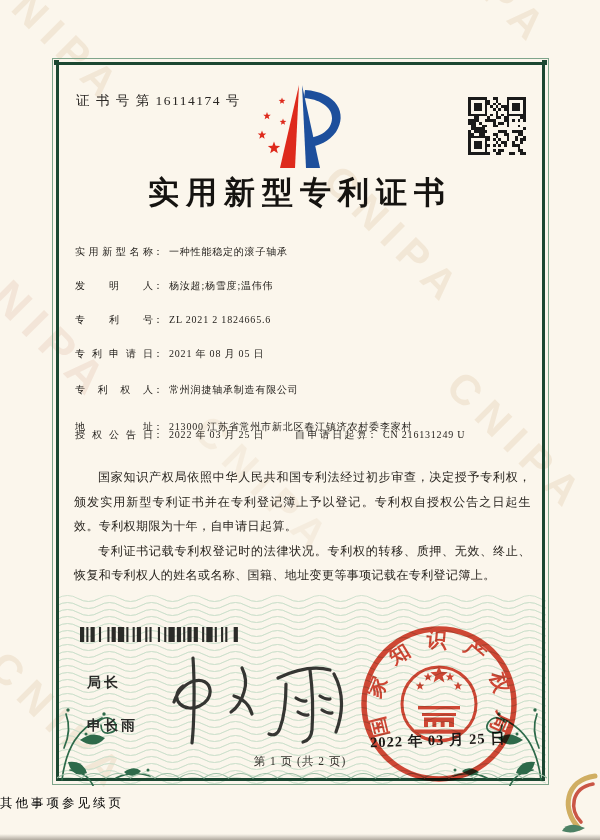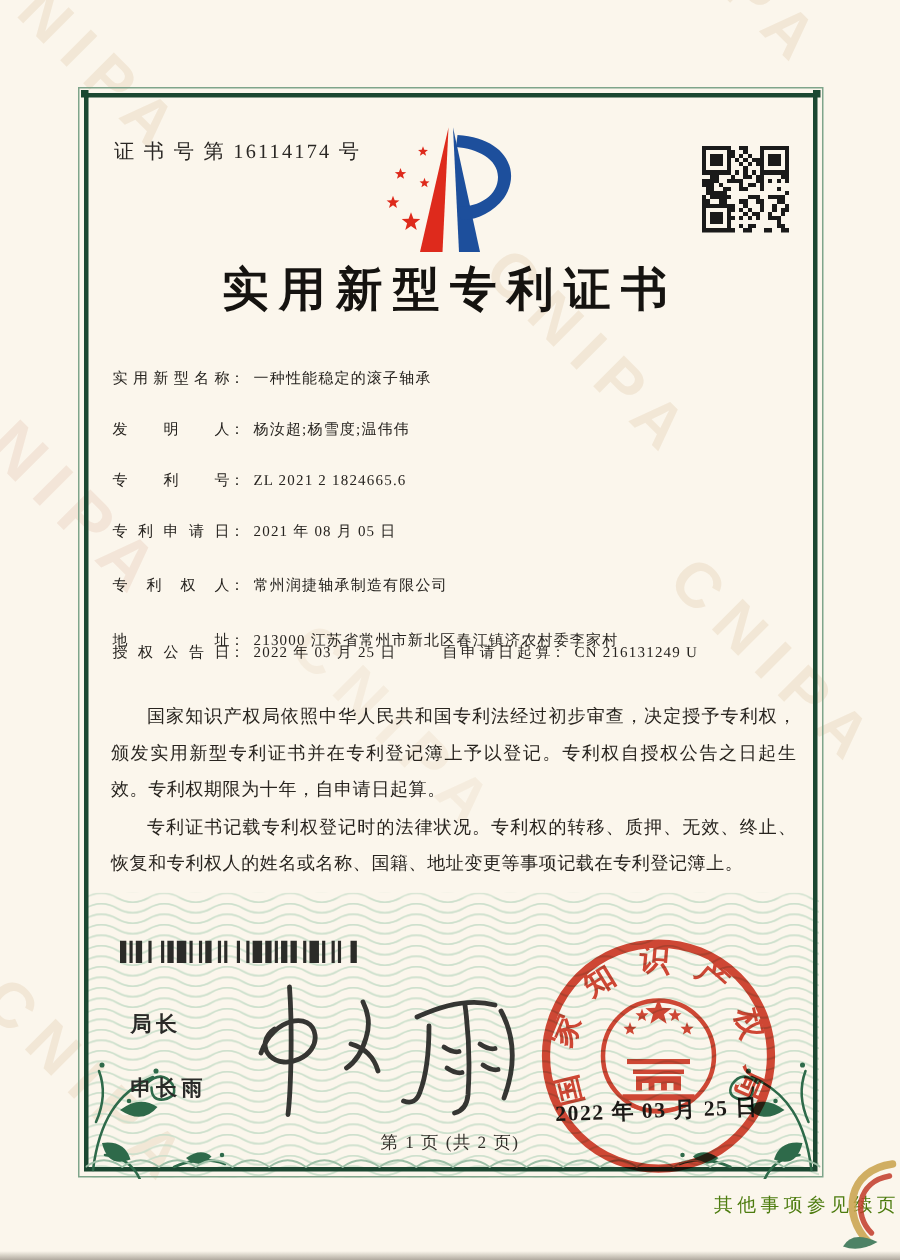--- a/index.html
+++ b/index.html
@@ -37,22 +37,22 @@
          line-height:24.6px;text-align:justify;letter-spacing:.4px;color:#28241f;}
   .paras p{margin:0;text-indent:2em;}
   .barcode{position:absolute;left:80px;top:627px;}
   .duty,.duty-name{position:absolute;left:87px;font:bold 14px "Liberation Sans","DejaVu Sans",sans-serif;
         letter-spacing:3px;color:#2a2a28;}
   .duty{top:674px;} .duty-name{top:701px;margin-top:16px;}
   .signature{position:absolute;left:148px;top:646px;}
   .seal{position:absolute;left:358px;top:624px;mix-blend-mode:multiply;}
   .page-no{position:absolute;left:0;top:754px;width:100%;text-align:center;
            font-size:11.5px;letter-spacing:1px;color:#33302b;}
-  .note{position:absolute;left:0;top:795px;width:100%;text-align:right;
-        font-size:12.5px;letter-spacing:3px;color:#4d7c0f;}
+  .note{position:absolute;left:0;top:795px;width:100%;text-align:left;
+        font-size:12.5px;letter-spacing:3px;color:#000000;}
   .flourish{position:absolute;}
   .fl-bl{left:56px;top:686px;}
   .fl-br{left:447px;top:686px;transform:scaleX(-1);}
   .scallop{position:absolute;left:57px;top:767px;}
   .curl-br{position:absolute;left:553px;top:770px;opacity:.85;}
   .edge-shadow{position:absolute;left:0;bottom:0;width:100%;height:6px;
         background:linear-gradient(to bottom,rgba(110,100,88,0),rgba(84,76,64,.45));}
 </style>
 </head>
 <body>

